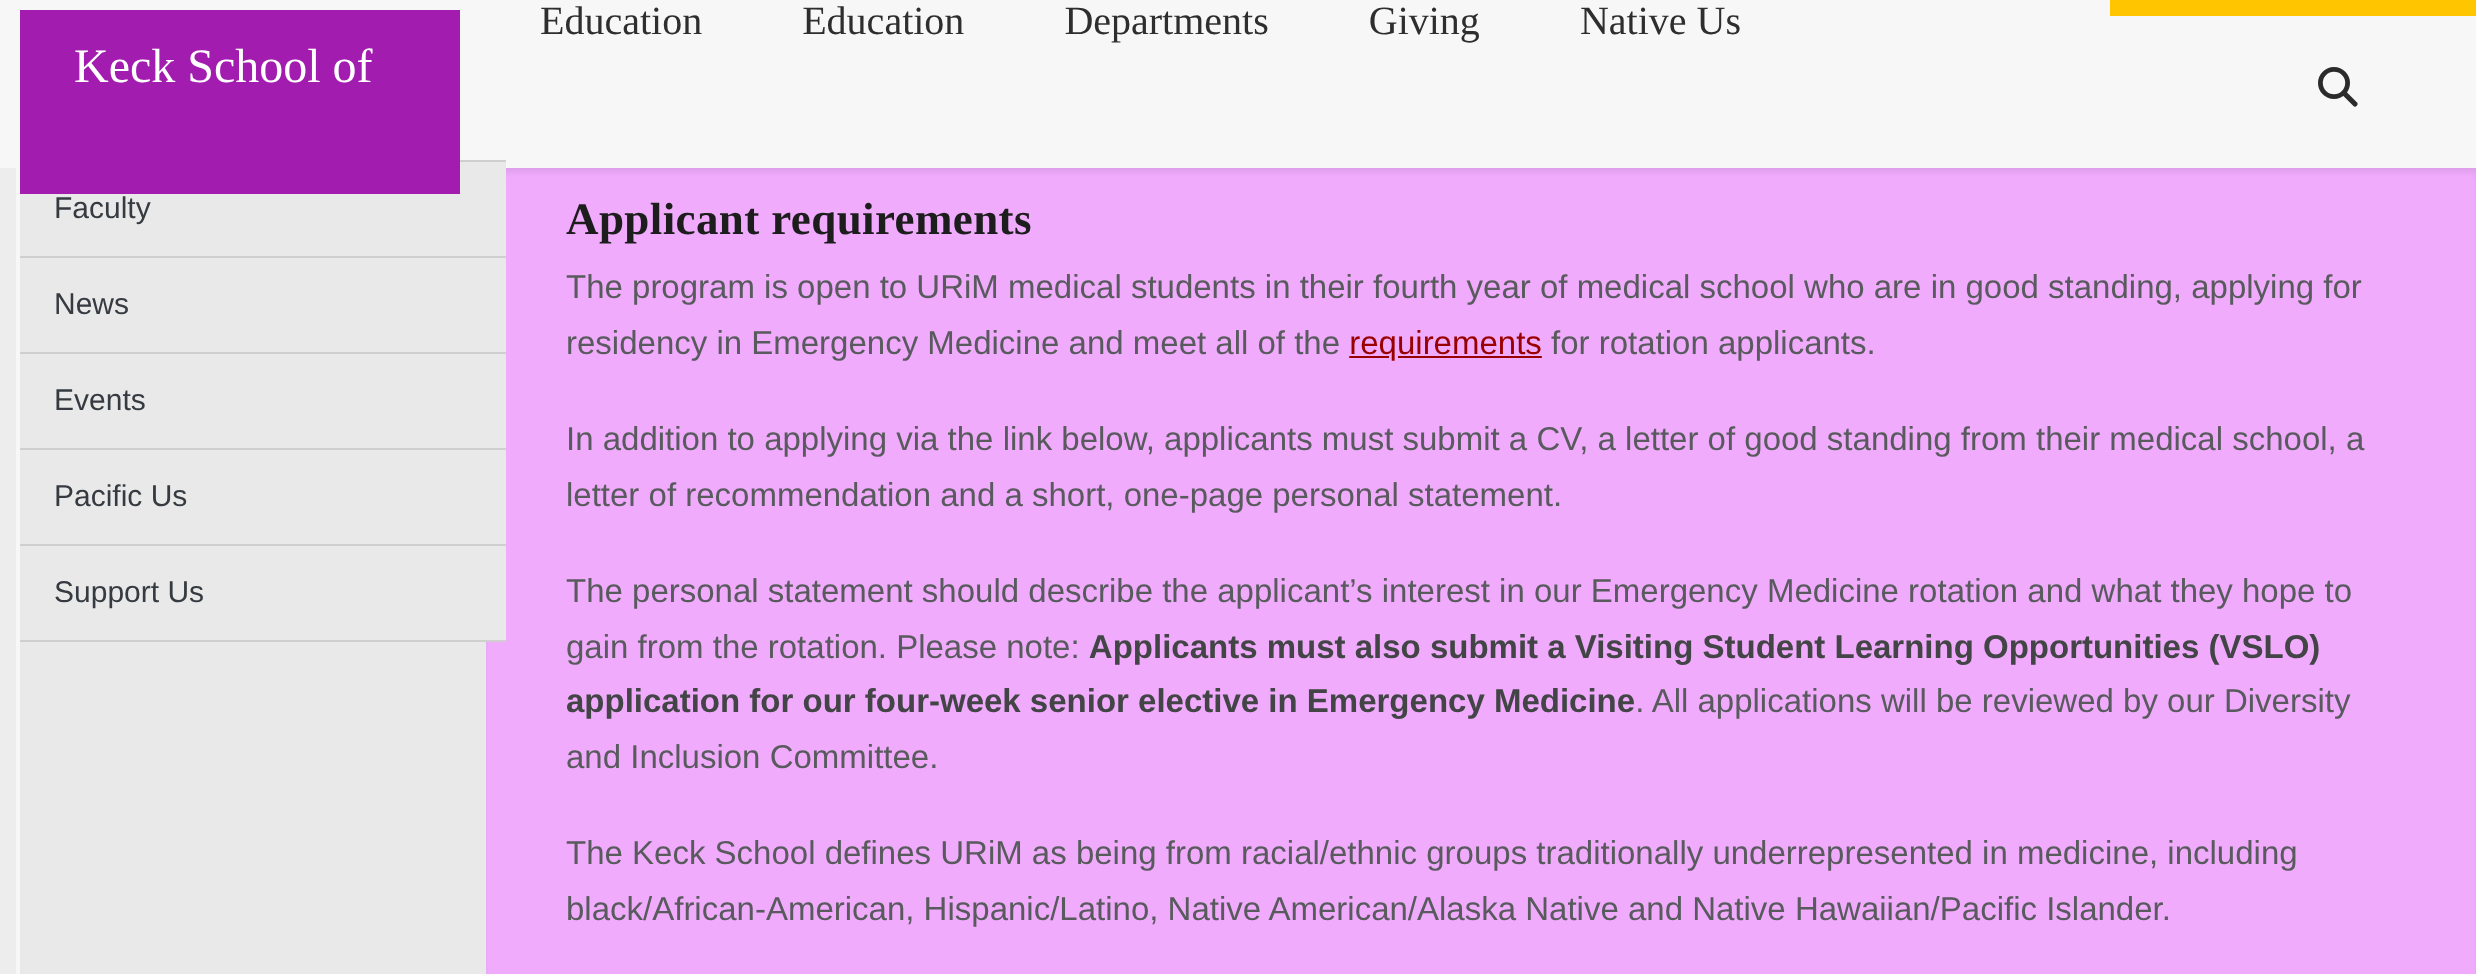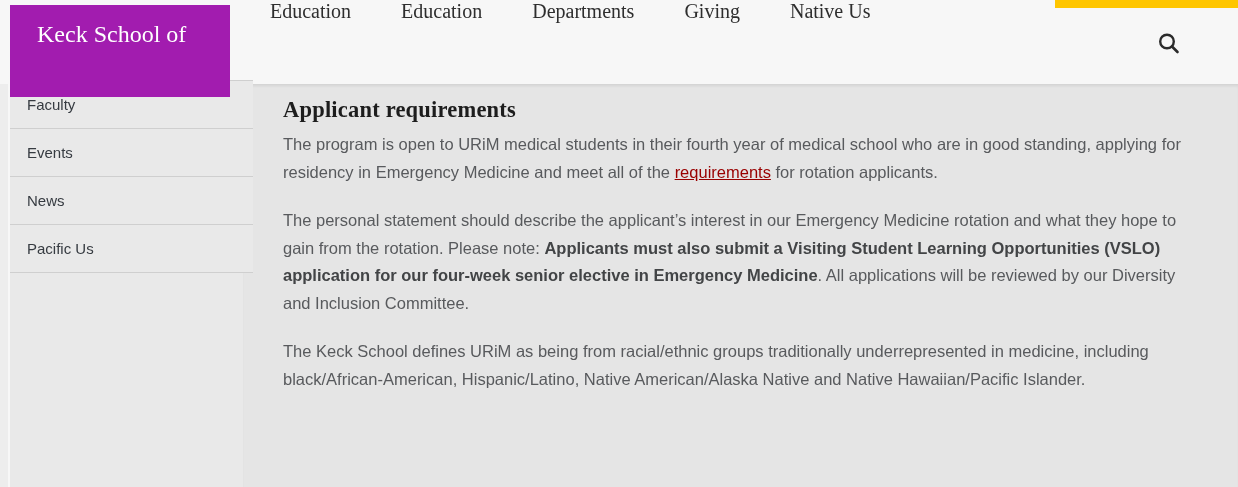--- a/index.html
+++ b/index.html
@@ -68,21 +68,21 @@
   .sidebar-nav li {
     height:48px; line-height:48px; padding-left:17px;
     border-bottom:1px solid #cfcfcf;
     font-size:15px; color:#363b41; cursor:pointer;
     background:#e9e9e9;
   }
 
   
   .main-region {
     position:absolute; top:84px; left:243px; width:995px; height:403px;
-    background:#e5e5e5; z-index:1;
+    background:#f0abfc; z-index:1;
     box-shadow: inset 0 3px 3px -1px rgba(0,0,0,0.08);
     padding:13px 0 0 40px;
   }
   .page-title {
     margin:0; font-family:"Liberation Serif", serif;
     font-size:22.5px; font-weight:700; color:#1d1d1d;
     letter-spacing:0.2px;
   }
   .article-body { width:902px; }
   .article-body p {
@@ -123,26 +123,28 @@
 <div class="logo">
   <div class="logo-text">Keck School of</div>
 </div>
 
 <div class="sidebar-region"></div>
 <div class="left-sliver"></div>
 <div class="sliver-vline"></div>
 <nav class="sidebar-nav">
   <ul>
       <li>Faculty</li>
+      <li>News</li>
       <li>Events</li>
-      <li>News</li>
       <li>Pacific Us</li>
+      <li>Support Us</li>
     </ul>
 </nav>
 
 <main class="main-region">
   <h1 class="page-title">Applicant requirements</h1>
   <div class="article-body">
       <p><span>The program is open to URiM medical students in their fourth year of medical school who are in good standing, applying for residency in Emergency Medicine and meet all of the </span><span class="link">requirements</span><span> for rotation applicants.</span></p>
+      <p><span>In addition to applying via the link below, applicants must submit a CV, a letter of good standing from their medical school, a letter of recommendation and a short, one-page personal statement.</span></p>
       <p><span>The personal statement should describe the applicant’s interest in our Emergency Medicine rotation and what they hope to gain from the rotation. Please note: </span><span class="bold">Applicants must also submit a Visiting Student Learning Opportunities (VSLO) application for our four-week senior elective in Emergency Medicine</span><span>. All applications will be reviewed by our Diversity and Inclusion Committee.</span></p>
       <p><span>The Keck School defines URiM as being from racial/ethnic groups traditionally underrepresented in medicine, including black/African-American, Hispanic/Latino, Native American/Alaska Native and Native Hawaiian/Pacific Islander.</span></p>
     </div>
 </main>
 
 </body></html>

